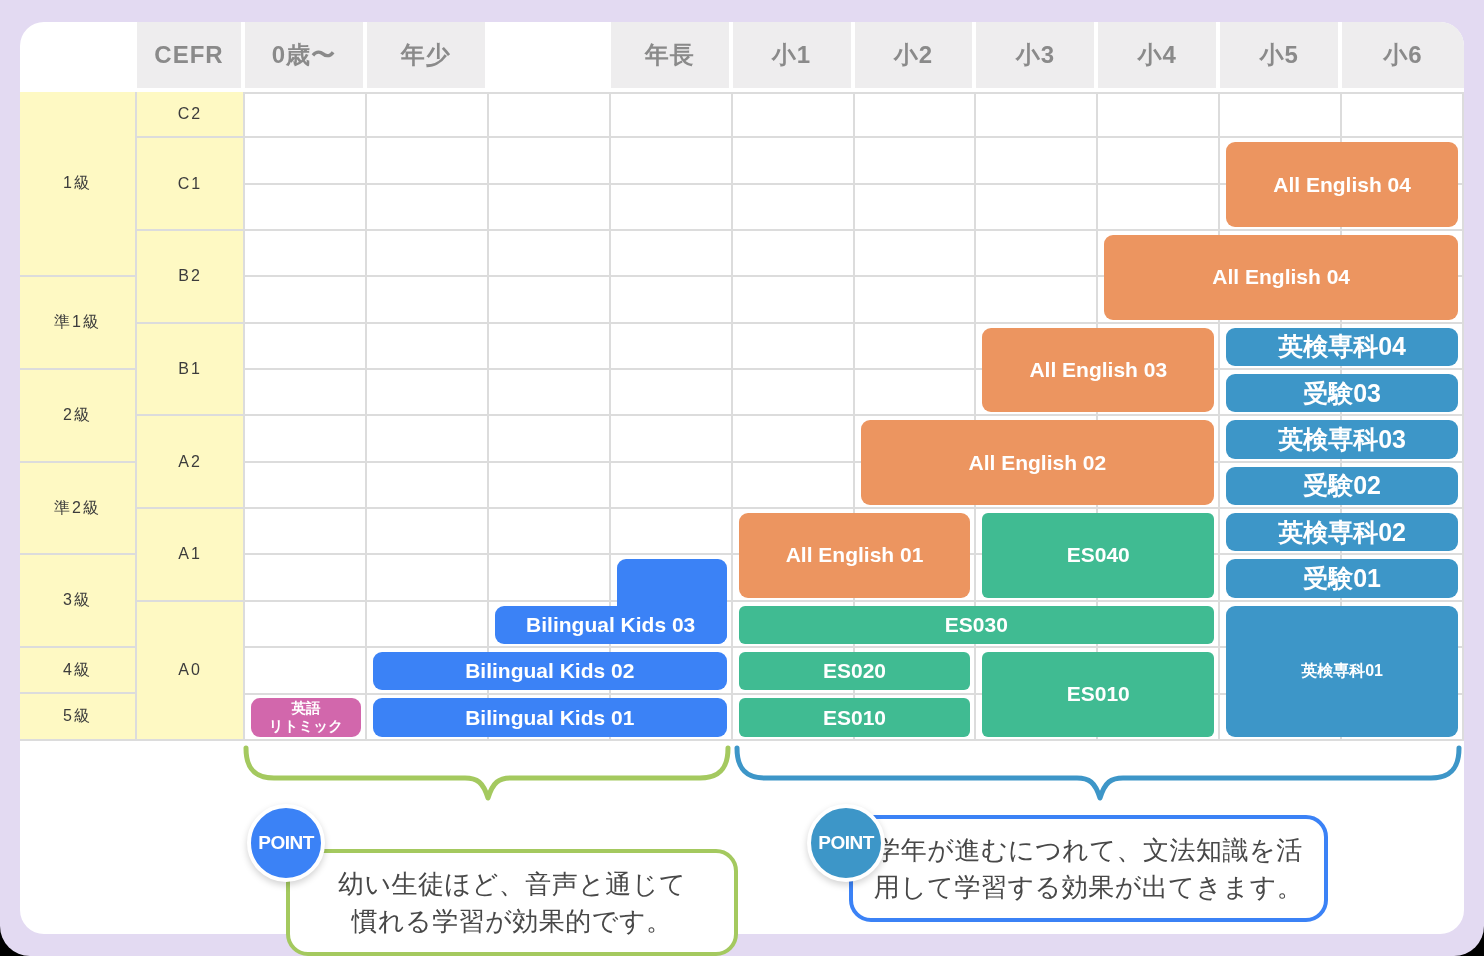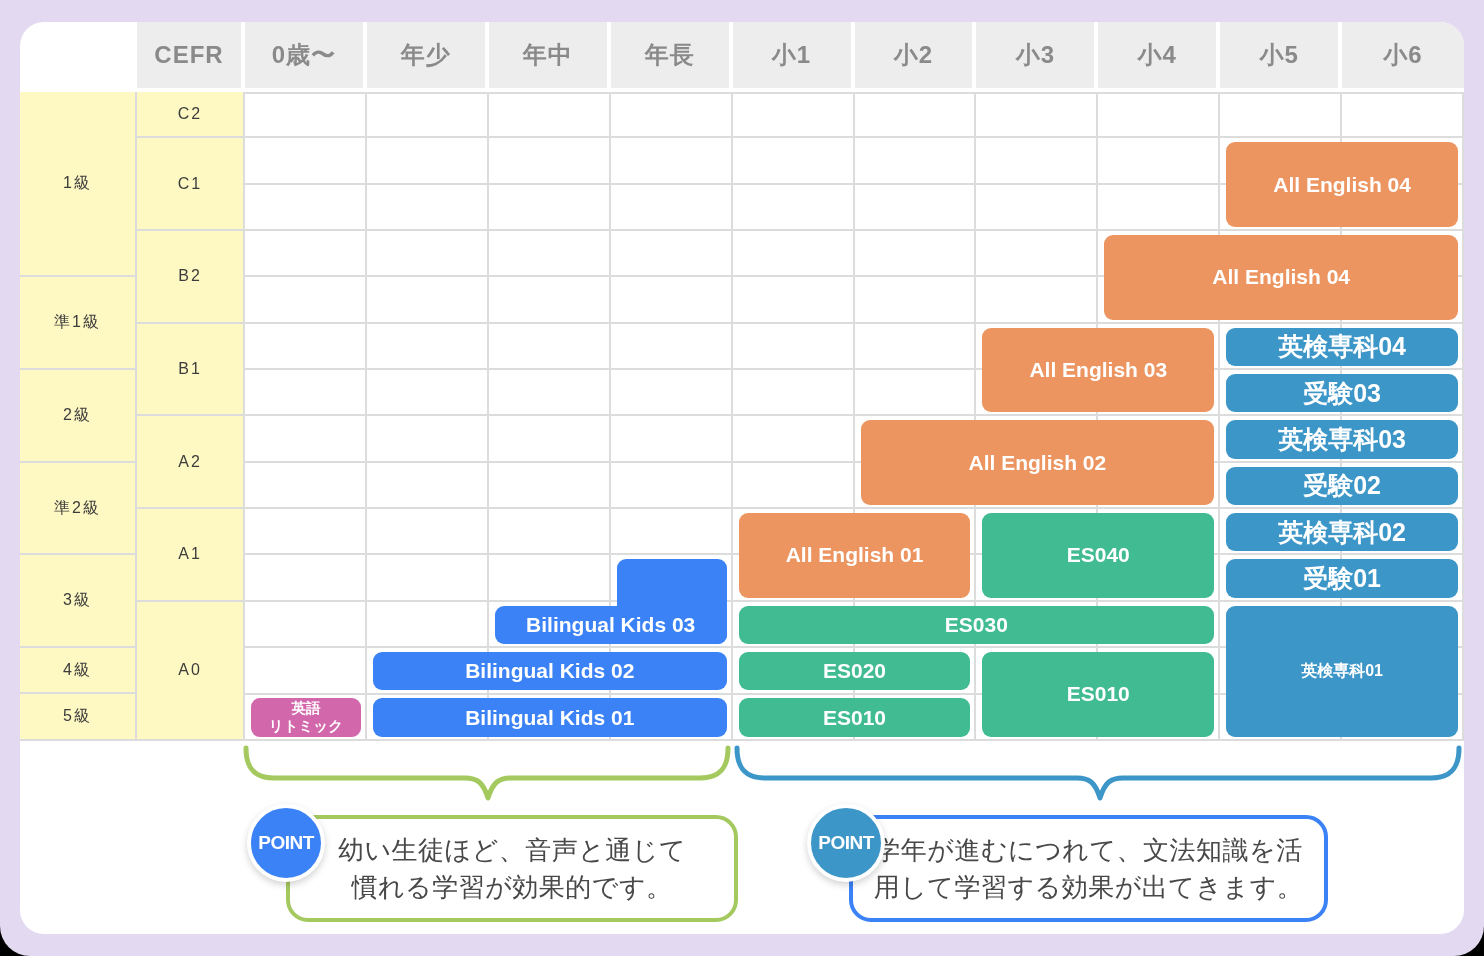--- a/index.html
+++ b/index.html
@@ -21,21 +21,21 @@
   .gridbg{grid-column:3/13;grid-row:2/16;pointer-events:none;
     background-image:
       repeating-linear-gradient(to right, transparent 0, transparent 119.9px, #DCDCDC 119.9px, #DCDCDC 121.9px),
       repeating-linear-gradient(to bottom, transparent 0, transparent 44.35px, #DCDCDC 44.35px, #DCDCDC 46.35px);}
   .blk{display:flex;align-items:center;justify-content:center;text-align:center;
       margin:4px 6px;border-radius:9px;color:#fff;font-weight:bold;font-size:21px;z-index:2;}
   .blk.half{font-size:25px;}
   .blk.tall3{font-size:16px;}
   .blk.pinkblk{flex-direction:column;font-size:14.5px;line-height:1.2;}
   .orange{background:#EC9560;}
-  .teal{background:#40BB92;}
+  .teal{background:#40BB92;border-radius:6px;}
   .blue{background:#3D96C8;}
   .green{background:#3b82f6;}
   .pink{background:#D267AC;}
   .brace{position:absolute;z-index:1;}
   .pointCircle{position:absolute;width:70px;height:70px;border:4px solid #fff;border-radius:50%;
       display:flex;align-items:center;justify-content:center;color:#fff;font-weight:bold;font-size:19px;
       letter-spacing:-0.5px;z-index:4;box-shadow:0 3px 7px rgba(0,0,0,0.18);}
   .bubble{position:absolute;background:#fff;border-radius:22px;z-index:3;
       display:flex;flex-direction:column;align-items:center;justify-content:center;
       font-size:26px;color:#484848;line-height:1.42;letter-spacing:0.5px;text-align:center;}
@@ -46,21 +46,20 @@
 <body>
 
 <div class="stage">
   <div class="panel"></div>
 
   <div class="curriculum">
 
     <div class="hc" style="grid-column:2;grid-row:1">CEFR</div>
     <div class="hc" style="grid-column:3;grid-row:1">0歳〜</div>
     <div class="hc" style="grid-column:4;grid-row:1">年少</div>
-    <div class="hc" style="grid-column:5;grid-row:1">年中</div>
     <div class="hc" style="grid-column:6;grid-row:1">年長</div>
     <div class="hc" style="grid-column:7;grid-row:1">小1</div>
     <div class="hc" style="grid-column:8;grid-row:1">小2</div>
     <div class="hc" style="grid-column:9;grid-row:1">小3</div>
     <div class="hc" style="grid-column:10;grid-row:1">小4</div>
     <div class="hc" style="grid-column:11;grid-row:1">小5</div>
     <div class="hc last" style="grid-column:12;grid-row:1">小6</div>
 
     <div class="bodyline"></div>
     <div class="gridbg"></div>
@@ -109,21 +108,21 @@
   </div>
 
   <svg class="brace" style="left:242px;top:744px" width="490" height="62" viewBox="0 0 490 62">
     <path d="M 4 4 C 4 24, 12 34, 32 34 L 223 34 C 235 34, 241 38, 246 54 C 251 38, 257 34, 269 34 L 458 34 C 478 34, 486 24, 486 4" fill="none" stroke="#A4C95F" stroke-width="5" stroke-linecap="round" stroke-linejoin="round"></path>
   </svg>
 
   <svg class="brace" style="left:733px;top:744px" width="730" height="62" viewBox="0 0 730 62">
     <path d="M 4 4 C 4 24, 12 34, 32 34 L 344 34 C 356 34, 362 38, 367 54 C 372 38, 378 34, 390 34 L 698 34 C 718 34, 726 24, 726 4" fill="none" stroke="#3D96C8" stroke-width="5" stroke-linecap="round" stroke-linejoin="round"></path>
   </svg>
 
-  <div class="bubble greenB" style="left:286px;top:815px;width:444px;height:99px">
+  <div class="bubble greenB" style="left:286px;top:849px;width:444px;height:99px">
     <span>幼い生徒ほど、音声と通じて</span>
     <span>慣れる学習が効果的です。</span>
   </div>
   <div class="pointCircle green" style="left:247px;top:804px">POINT</div>
 
   <div class="bubble blueB" style="left:849px;top:815px;width:471px;height:99px">
     <span>学年が進むにつれて、文法知識を活</span>
     <span>用して学習する効果が出てきます。</span>
   </div>
   <div class="pointCircle blue" style="left:807px;top:804px">POINT</div>

